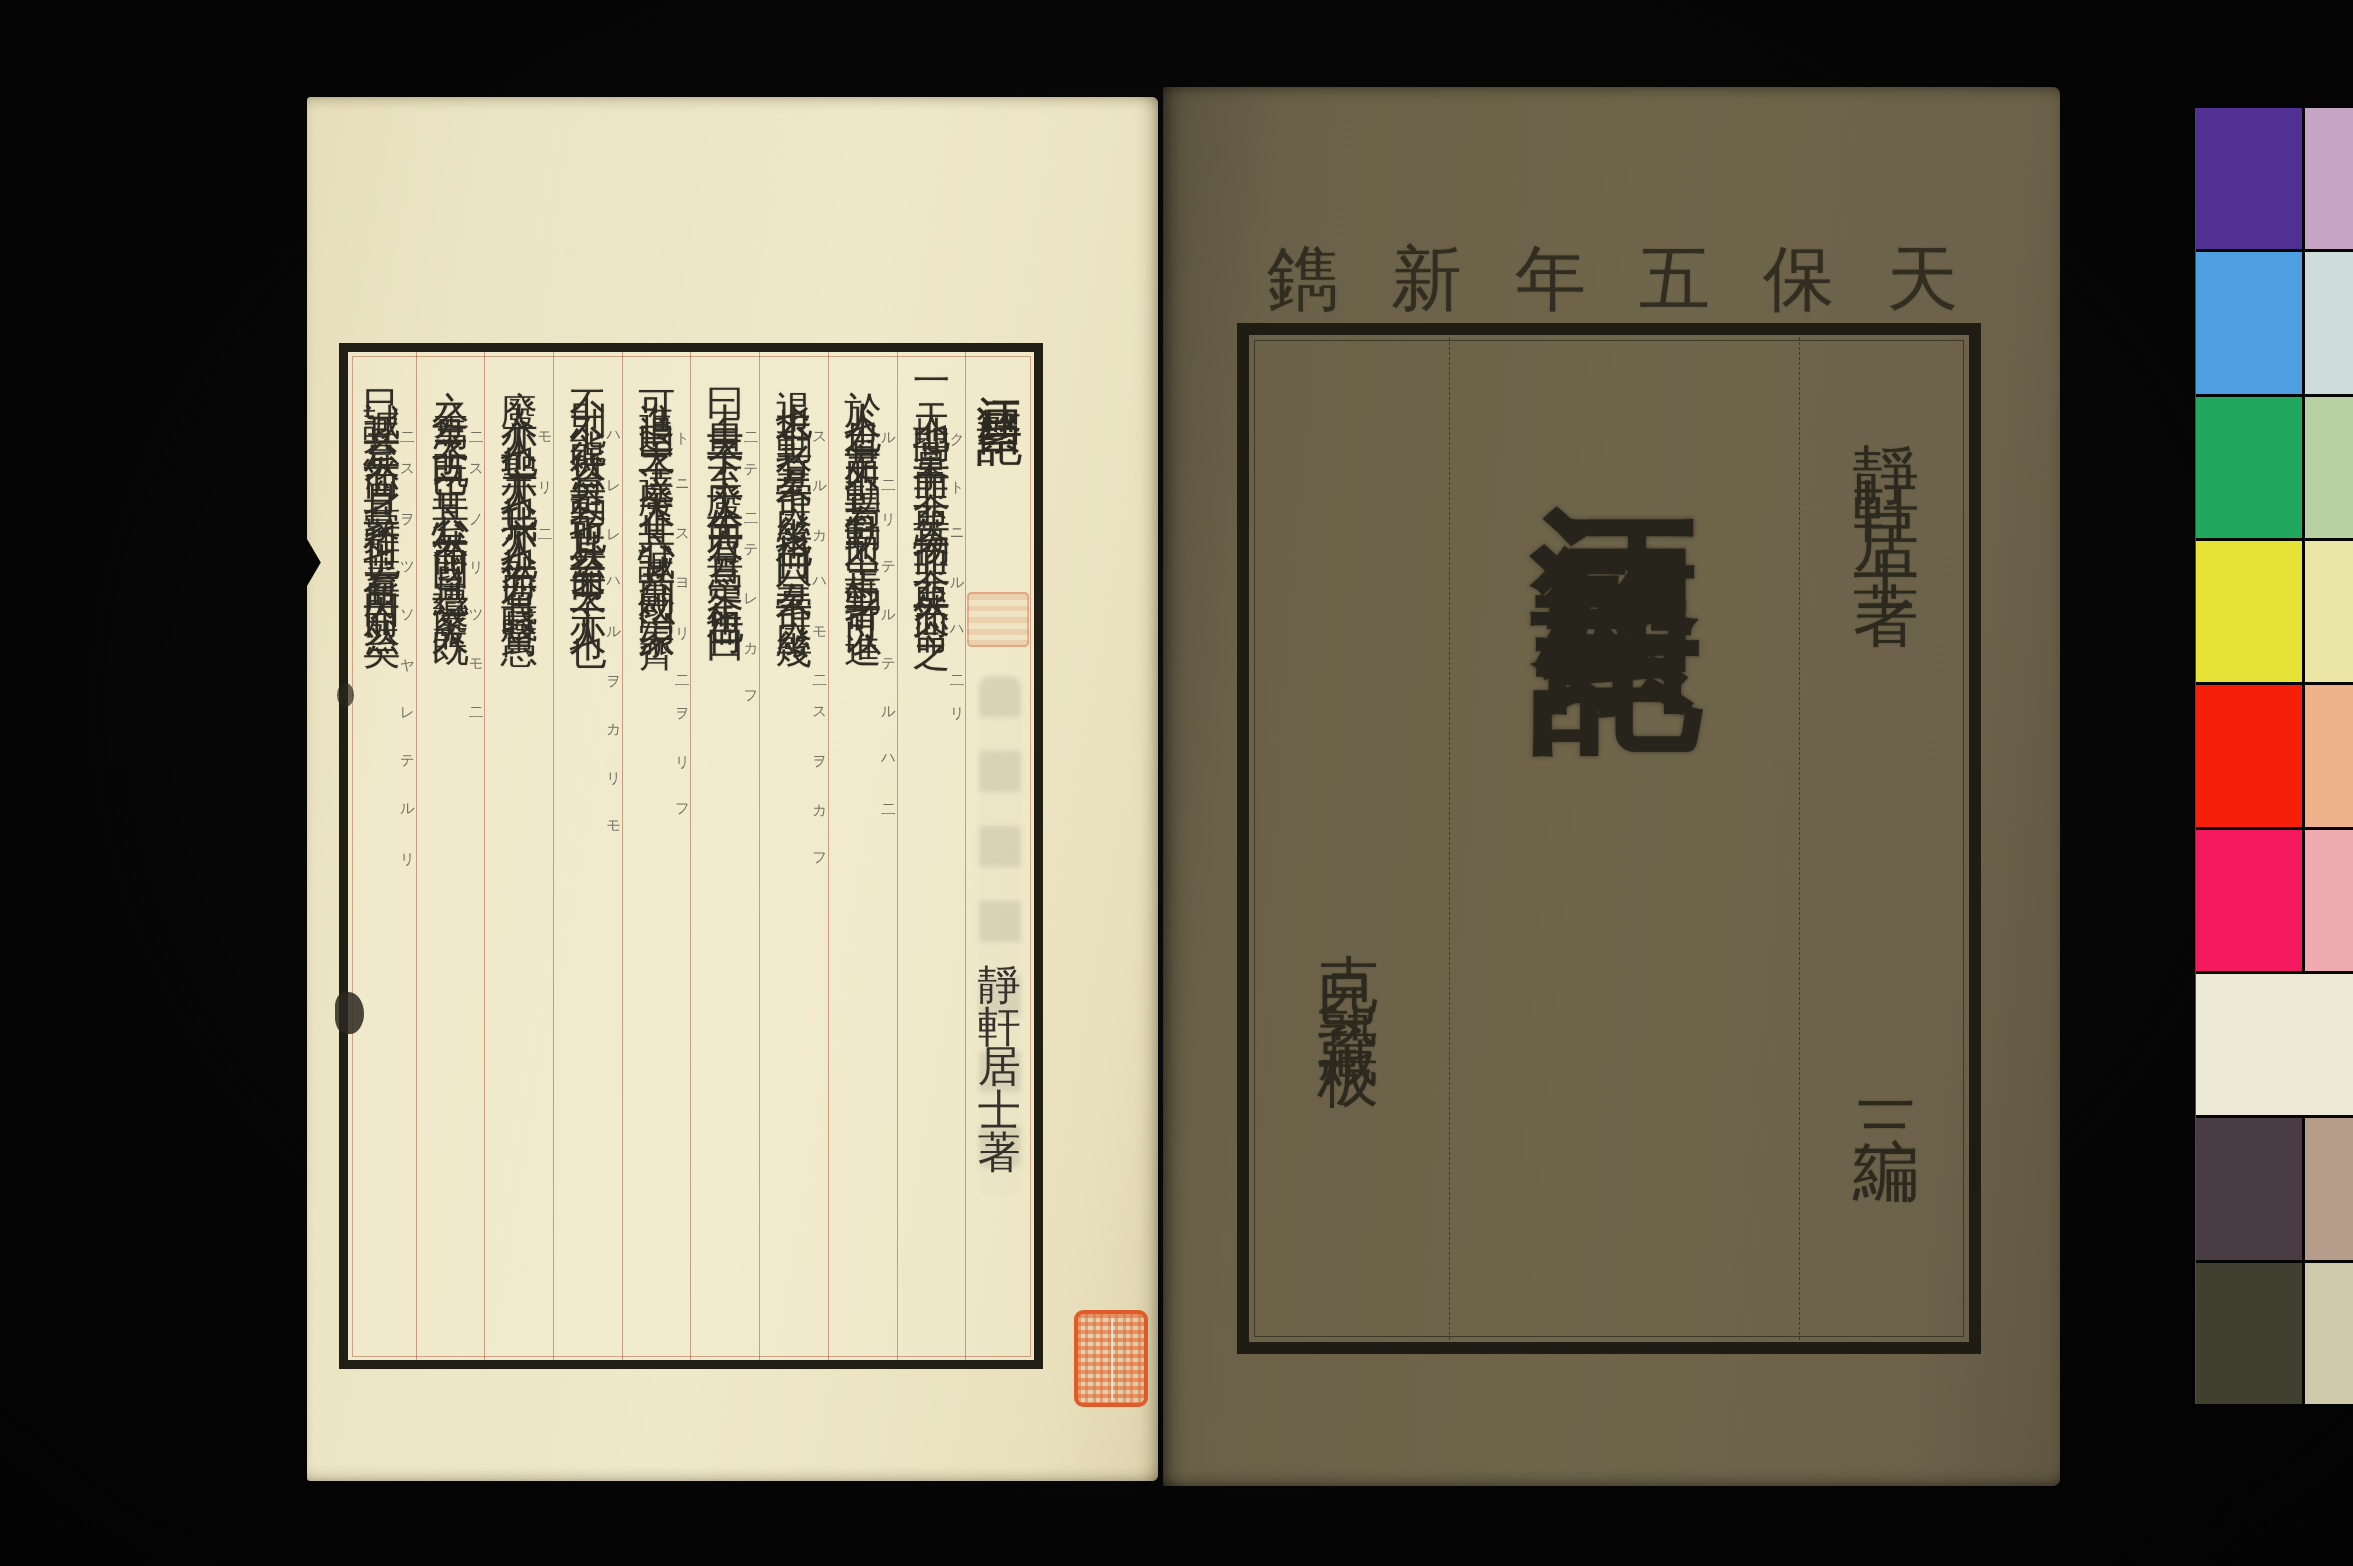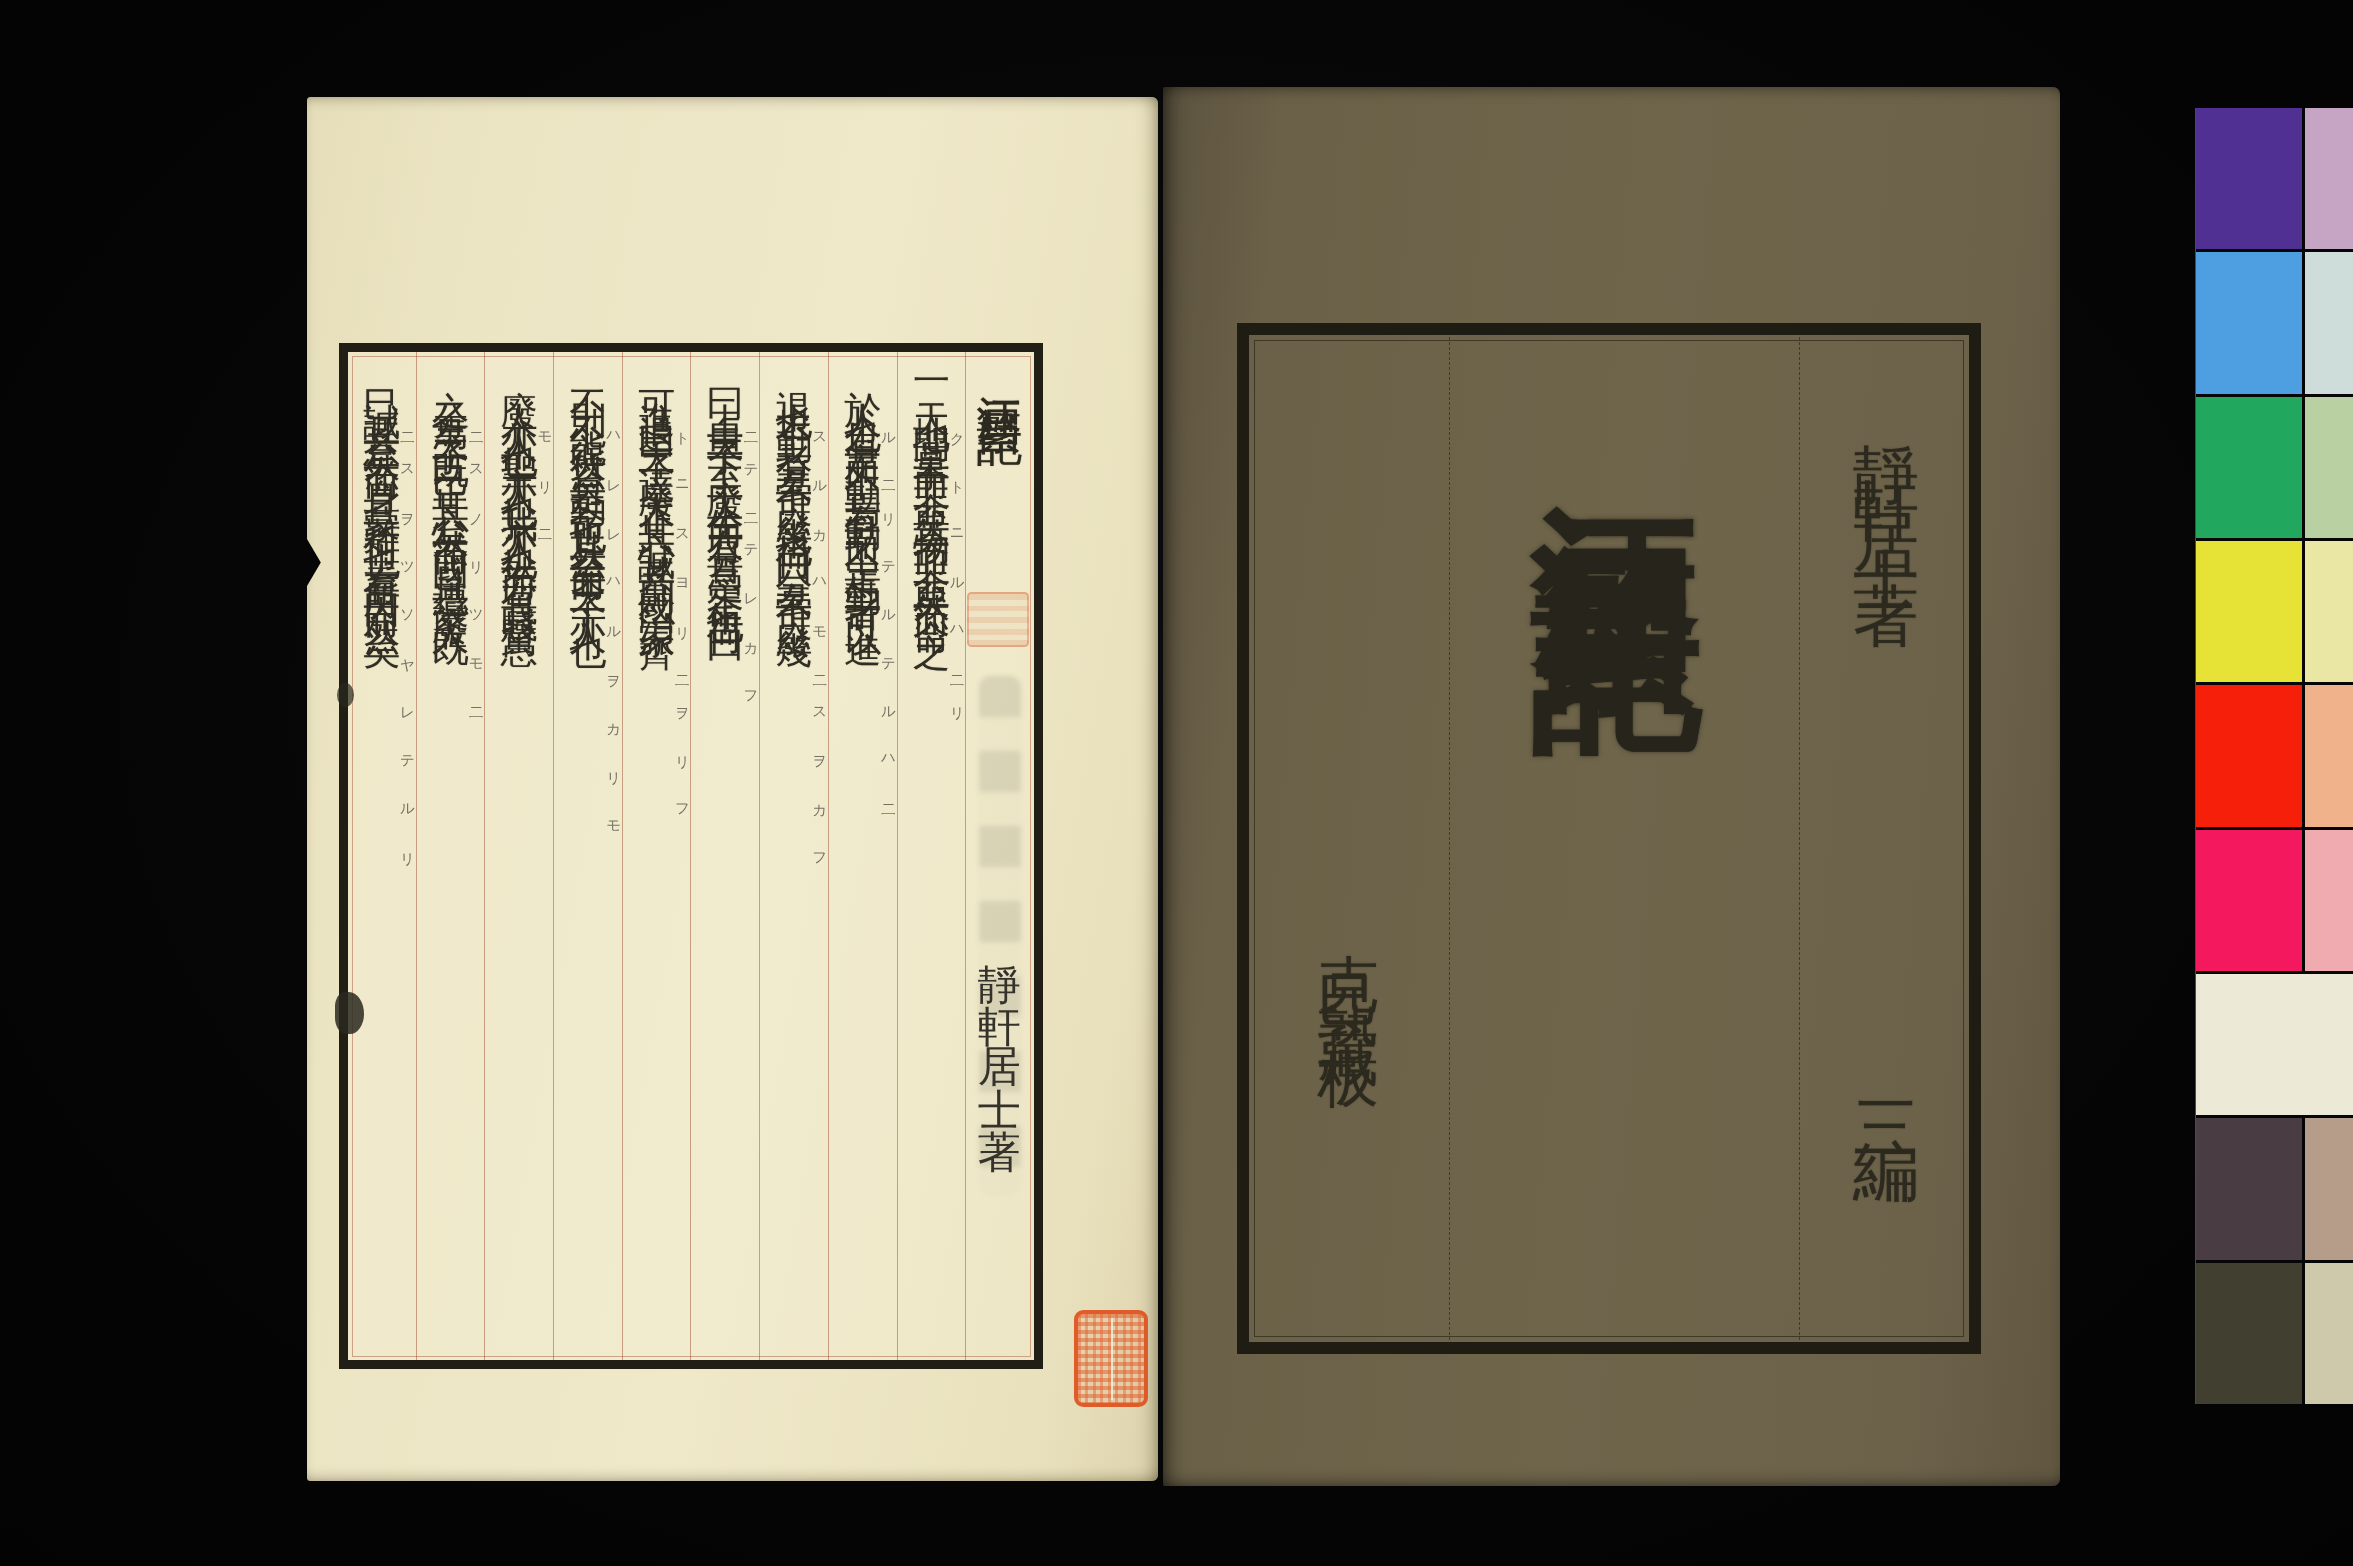--- a/index.html
+++ b/index.html
@@ -182,20 +182,21 @@
     </div>
 
     <div class="ghost-seal"></div>
     <div class="red-seal"></div>
     <div class="page-notch"></div>
     <div class="ink-blot-a"></div>
     <div class="ink-blot-b"></div>
   </div>
 
   <div class="cover">
+    <div class="cover-date">鐫新年五保天</div>
     <div class="cover-frame">
       <div class="frame-div1"></div>
       <div class="frame-div2"></div>
       <div class="cover-title">江戸繁昌記</div>
       <div class="cover-author">靜軒居士著</div>
       <div class="cover-volume">三編</div>
       <div class="cover-publisher">克巳塾藏板</div>
     </div>
   </div>
 

